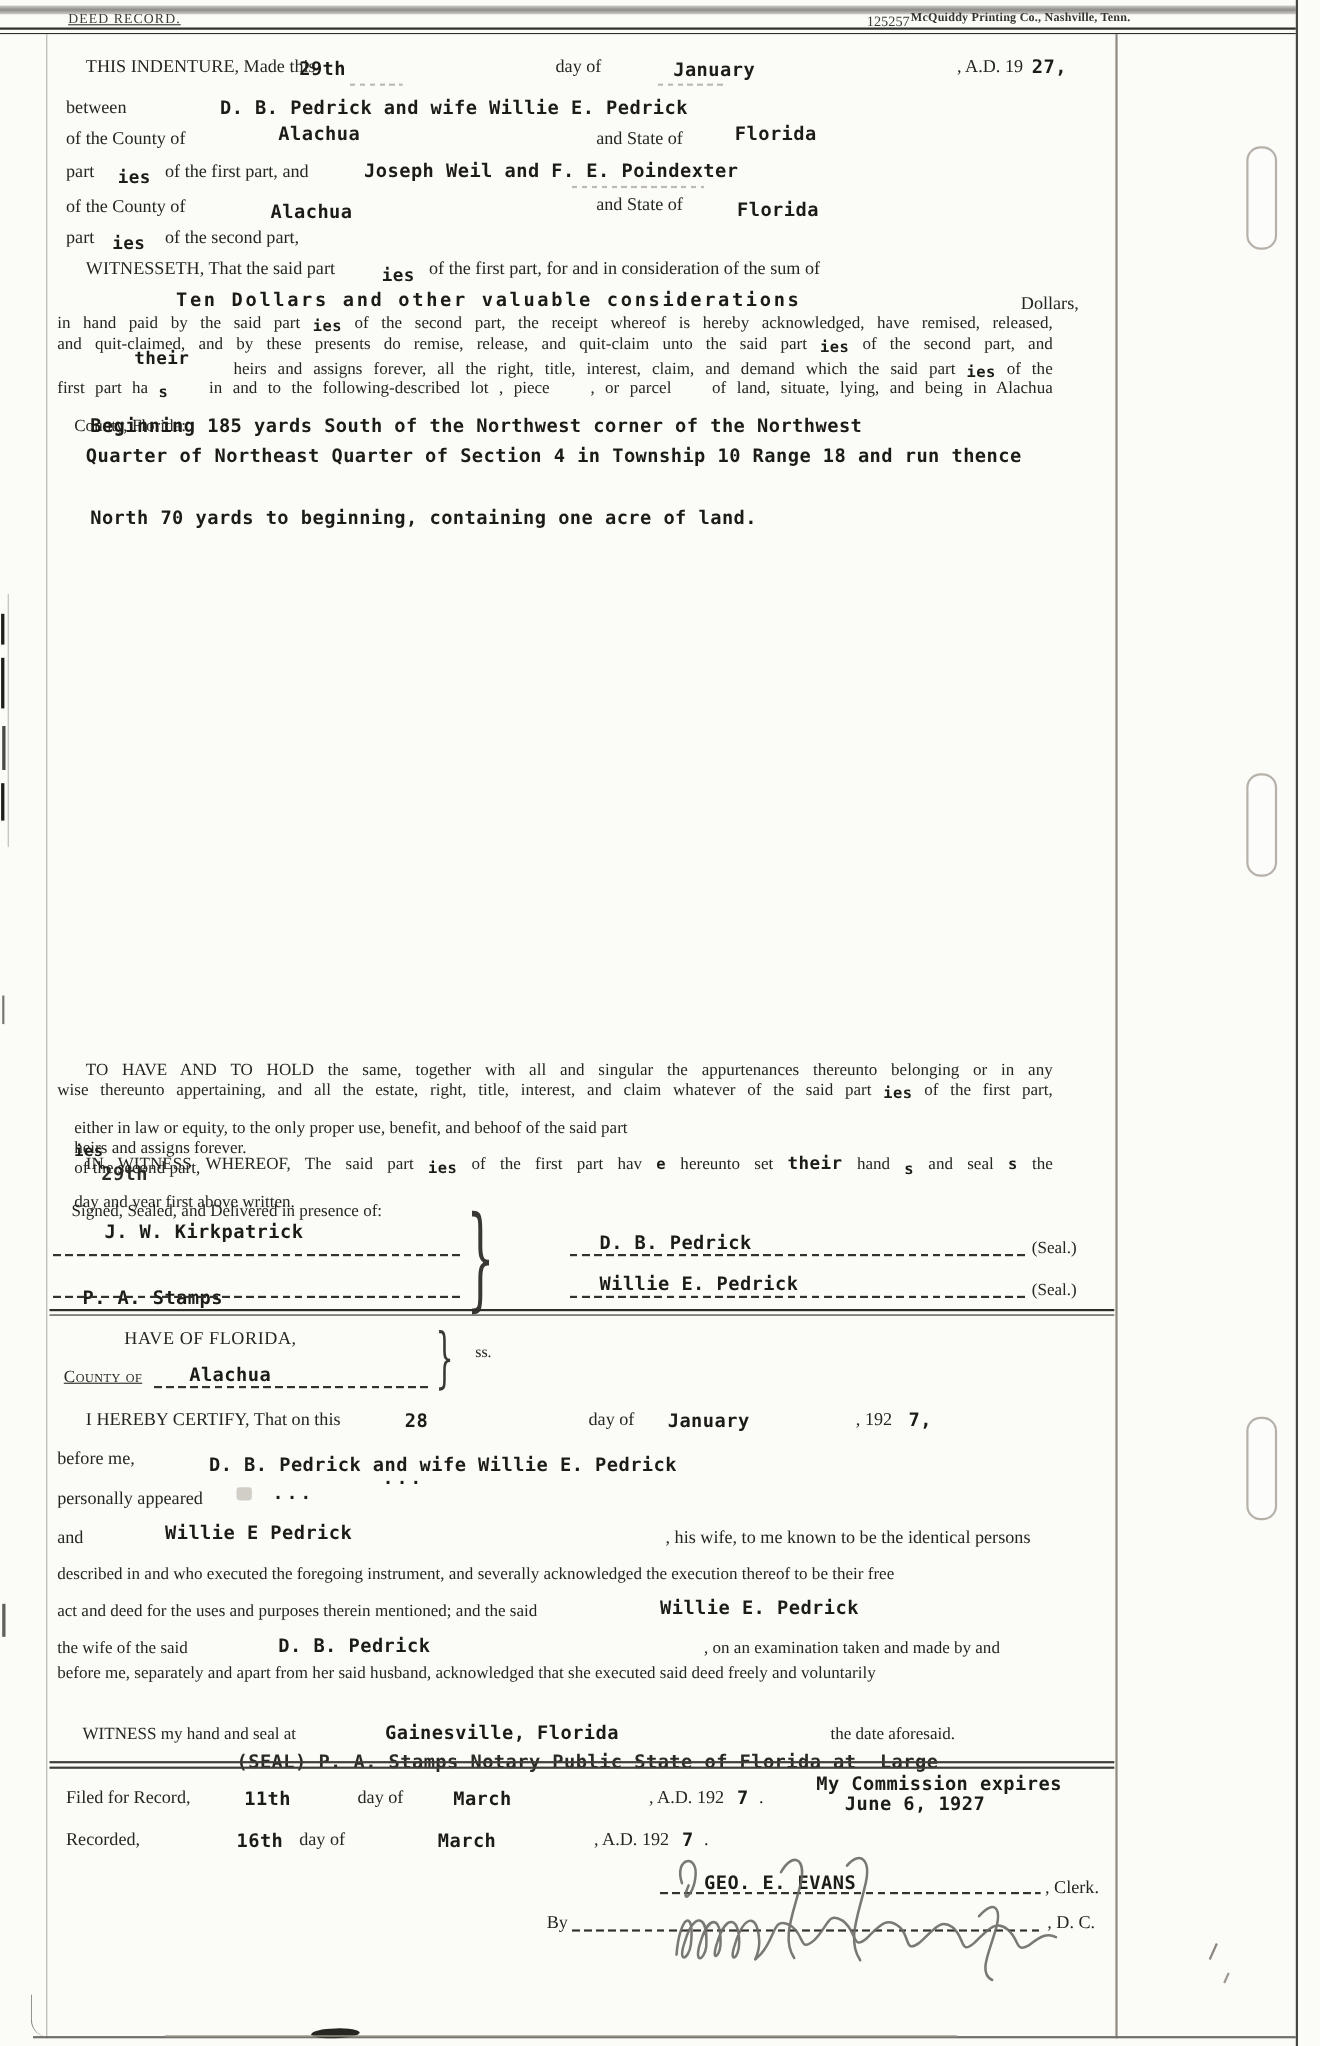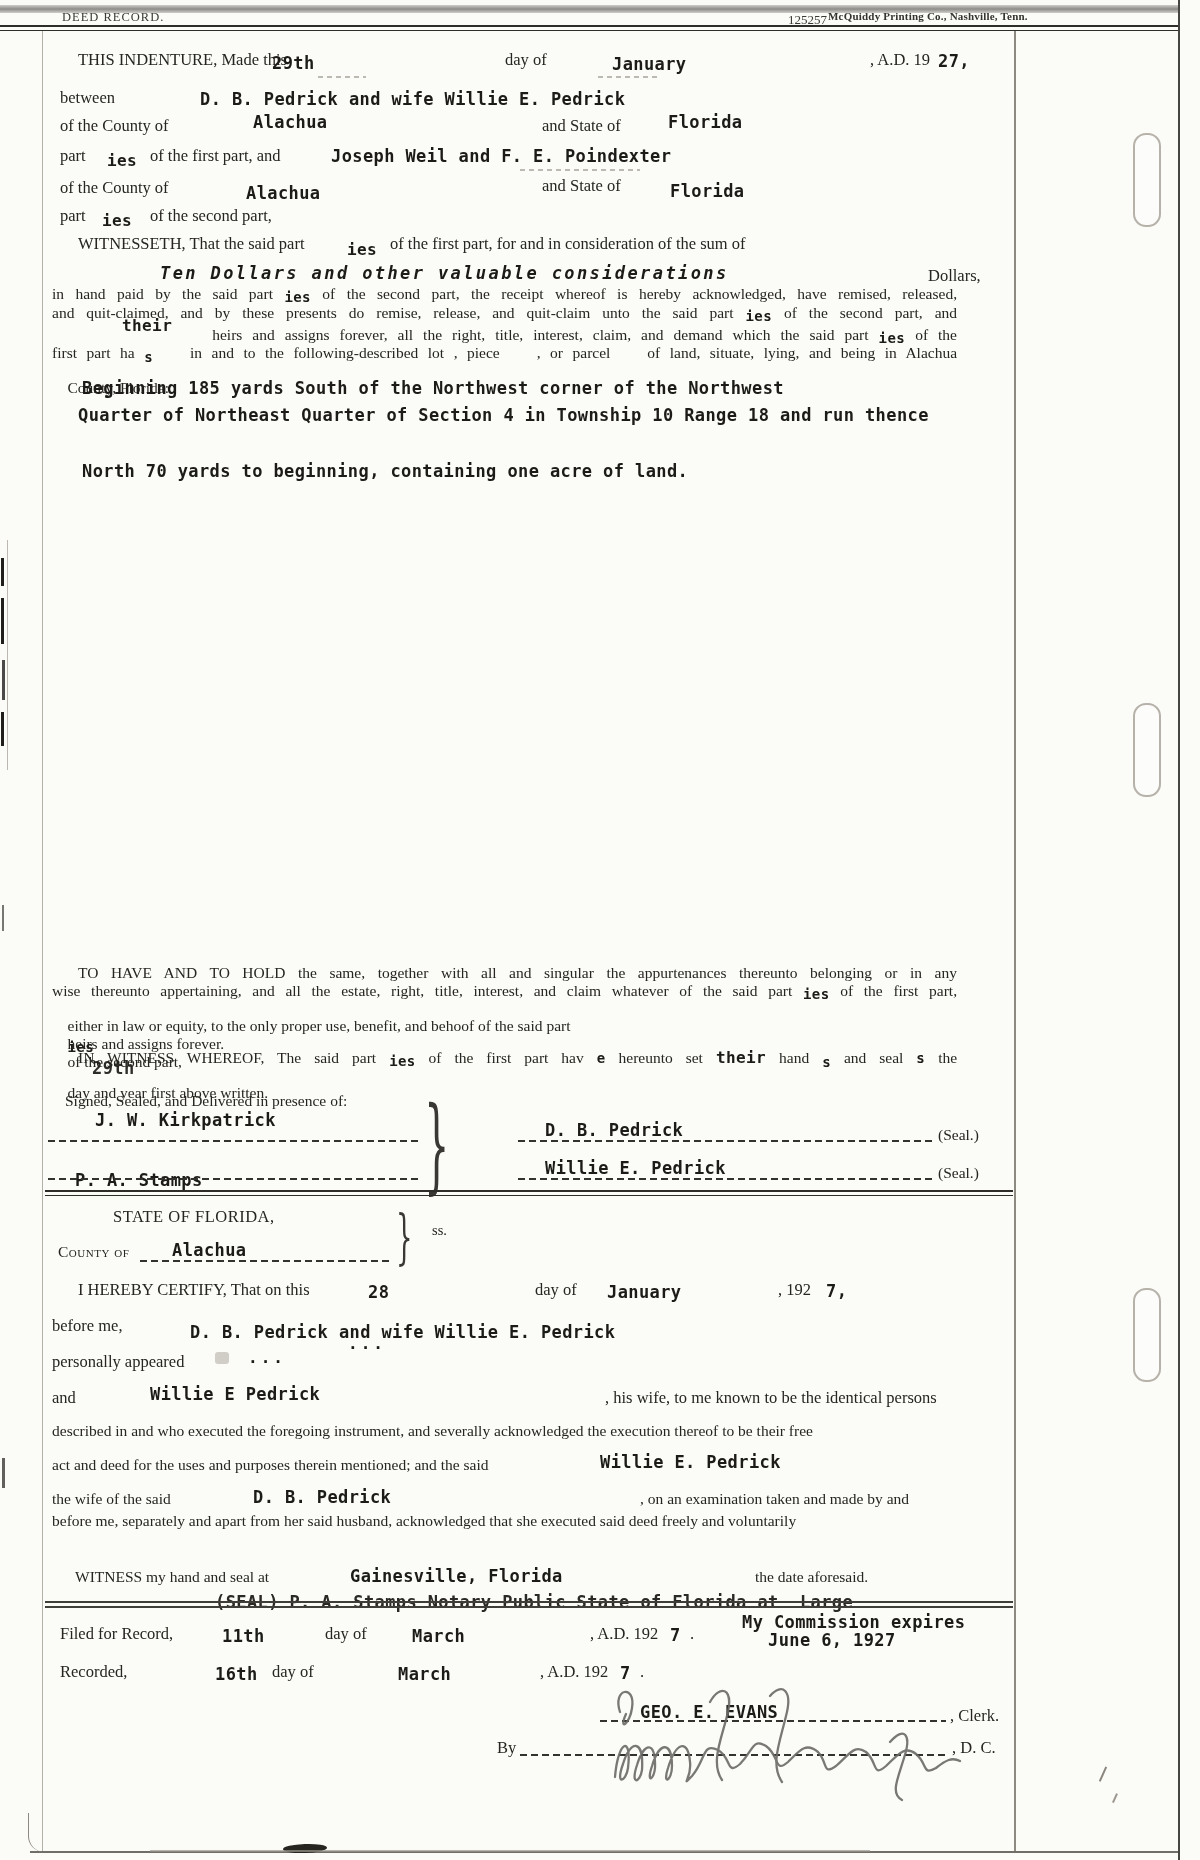--- a/index.html
+++ b/index.html
@@ -3,21 +3,21 @@
 <meta charset="utf-8">
 <style>
   html,body{margin:0;padding:0;background:#d8d7d3;}
   .page{position:relative;width:1200px;height:1860px;background:#fbfbf8;overflow:hidden;}
   .ab{position:absolute;white-space:pre;}
   .p{font-family:"Liberation Serif","DejaVu Serif",serif;color:#26251F;}
   .t{font-family:"DejaVu Sans Mono","Liberation Mono",monospace;font-weight:700;color:#1c1b18;letter-spacing:.4px;}
   .f16{font-size:16.5px;} .f15{font-size:15.5px;} .f14{font-size:14.5px;}
   .m17{font-size:17px;} .m16{font-size:16px;} .m14{font-size:14px;}
   .lsw{letter-spacing:2.4px;}
-  .sc{font-variant:small-caps;letter-spacing:.5px;}
+  .sc{font-variant:small-caps;letter-spacing:.5px;text-decoration:underline;}
   .jline{white-space:normal;text-align:justify;text-align-last:justify;line-height:19px;}
   .sup{position:relative;top:-9px;} .sub{position:relative;top:4px;} .dn{position:relative;top:3px;}
   .dash{position:absolute;height:2px;background:repeating-linear-gradient(90deg,#34322e 0 7px,transparent 7px 11px);}
   .ghostdash{position:absolute;height:1.5px;opacity:.75;background:repeating-linear-gradient(90deg,#a8a49b 0 5px,transparent 5px 9px);}
   .strike{position:absolute;background:#403e39;}
   .vline{position:absolute;}
   .capsule{position:absolute;width:24px;height:90px;border:2px solid #b6b2a9;border-radius:13px;background:#fcfcfa;}
   .brace{font-family:"DejaVu Serif",serif;color:#2c2b27;transform-origin:top left;}
   .rule2{position:absolute;border-top:2.5px solid #2e2d29;border-bottom:1.2px solid #2e2d29;height:3px;}
   .mark{position:absolute;background:#1f1e1b;}
@@ -85,21 +85,21 @@
   <div class="ghostdash" style="left:520px;top:169px;width:120px;"></div>
 
   <span class="ab p f16" style="left:60px;top:206px;">part</span>
   <span class="ab t m16" style="left:102px;top:211px;">ies</span>
   <span class="ab p f16" style="left:150px;top:206px;">of the second part,</span>
 
   <span class="ab p f16" style="left:78px;top:234px;">WITNESSETH, That the said part</span>
   <span class="ab t m16" style="left:347px;top:240px;">ies</span>
   <span class="ab p f16" style="left:390px;top:234px;">of the first part, for and in consideration of the sum of</span>
 
-  <span class="ab t m17 lsw" style="left:160px;top:263px;font-style:italic;">Ten Dollars and other valuable considerations</span>
+  <span class="ab t m17 lsw" style="left:160px;top:263px;">Ten Dollars and other valuable considerations</span>
   <span class="ab p f16" style="left:928px;top:266px;">Dollars,</span>
 
   <div class="ab p f15 jline" style="left:52px;top:284px;width:905px;">
     <span>in hand paid by the said part</span>
     <span class="t m14 dn">ies</span>
     <span>of the second part, the receipt whereof is hereby acknowledged, have remised, released,</span>
   </div>
   <div class="ab p f15 jline" style="left:52px;top:303px;width:905px;">
     <span>and quit-claimed, and by these presents do remise, release, and quit-claim unto the said part</span>
     <span class="t m14 dn">ies</span>
@@ -174,21 +174,21 @@
 
   <span class="ab t m17" style="left:545px;top:1120px;">D. B. Pedrick</span>
   <div class="dash" style="left:518px;top:1140px;width:418px;"></div>
   <span class="ab p f15" style="left:938px;top:1126px;">(Seal.)</span>
   <span class="ab t m17" style="left:545px;top:1158px;">Willie E. Pedrick</span>
   <div class="dash" style="left:518px;top:1178px;width:418px;"></div>
   <span class="ab p f15" style="left:938px;top:1164px;">(Seal.)</span>
 
   <div class="ab rule2" style="left:45px;top:1190px;width:968px;"></div>
 
-  <span class="ab p f16" style="left:113px;top:1207px;letter-spacing:.5px;">STATE OF FLORIDA,</span>
+  <span class="ab p f16" style="left:113px;top:1207px;letter-spacing:.5px;">HAVE OF FLORIDA,</span>
   <span class="ab p brace" style="left:396px;top:1202px;font-size:26px;transform:scale(1,2.3);color:#3a3834;">}</span>
   <span class="ab p f14" style="left:432px;top:1222px;">ss.</span>
   <span class="ab p f15 sc" style="left:58px;top:1243px;">County of</span>
   <div class="dash" style="left:140px;top:1260px;width:252px;height:1.5px;"></div>
   <span class="ab t m17" style="left:172px;top:1240px;">Alachua</span>
 
   <span class="ab p f16" style="left:78px;top:1280px;">I HEREBY CERTIFY, That on this</span>
   <span class="ab t m17" style="left:368px;top:1282px;">28</span>
   <span class="ab p f16" style="left:535px;top:1280px;">day of</span>
   <span class="ab t m17" style="left:607px;top:1282px;">January</span>

